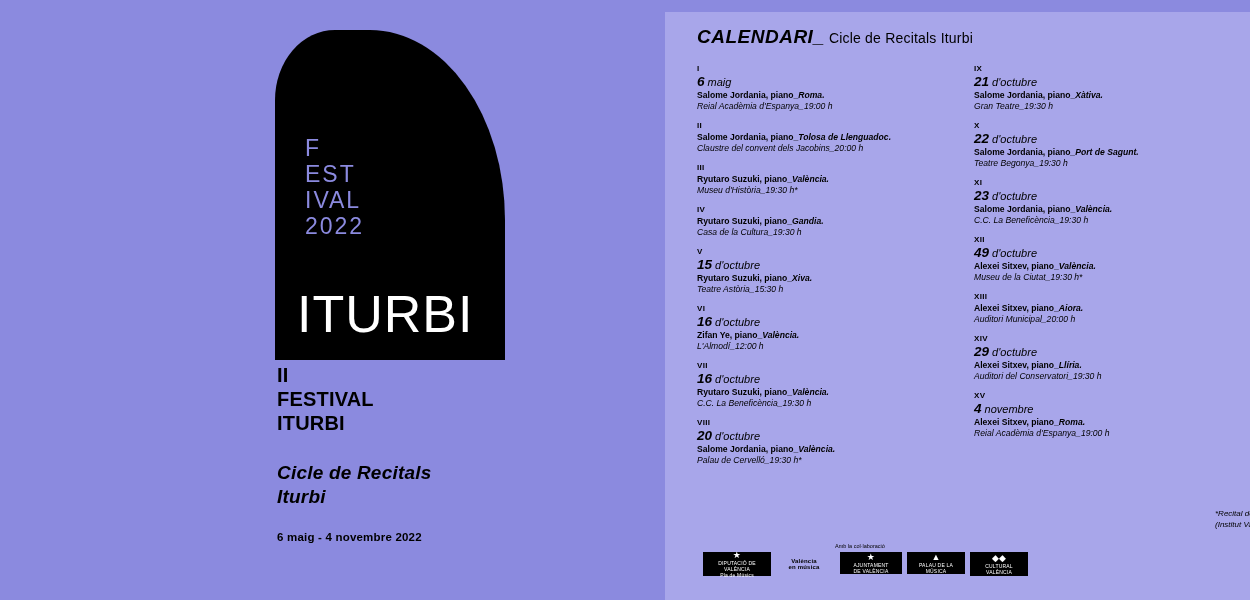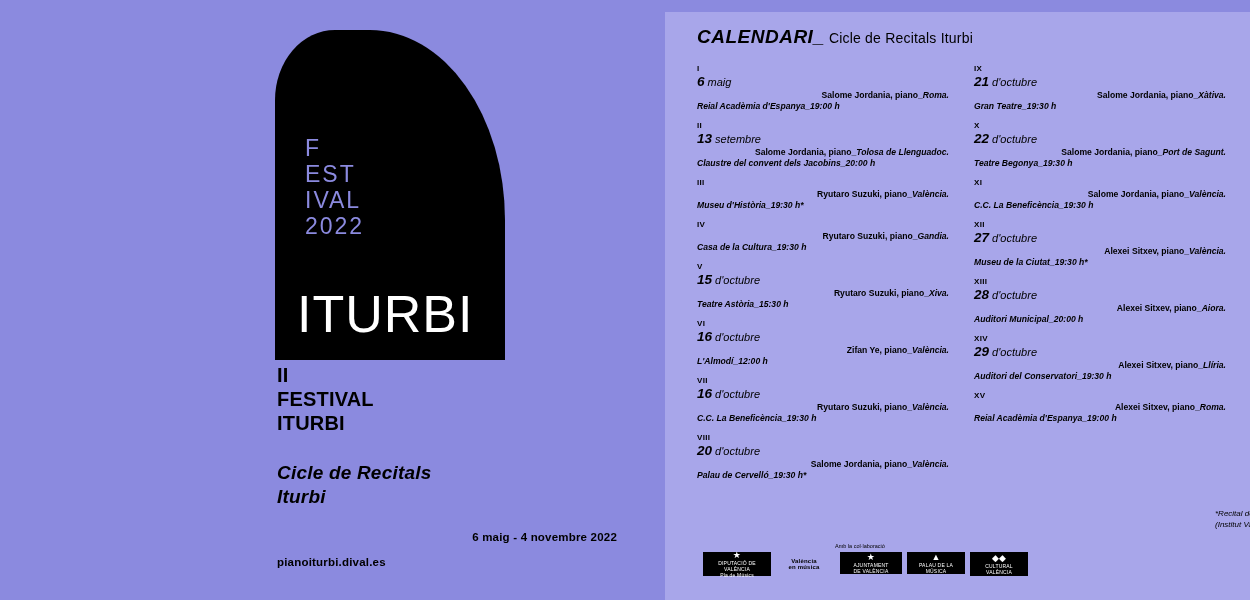--- a/index.html
+++ b/index.html
@@ -81,21 +81,20 @@
     font-weight: bold;
     line-height: 24px;
     font-style: italic;
     letter-spacing: .2px;
   }
   #left-text .dates {
     margin-top: 22px;
     font-size: 11.5px;
     font-weight: bold;
     letter-spacing: .2px;
-    text-align: right;
   }
   #left-text .url {
     margin-top: 13px;
     font-size: 11.5px;
     font-weight: bold;
     letter-spacing: .2px;
   }
   
   #right-panel {
     position: absolute;
@@ -151,32 +150,30 @@
   }
   .entry .date .day {
     font-size: 13.5px;
     font-weight: bold;
   }
   .entry .perf {
     font-size: 8.6px;
     font-weight: bold;
     color: #000;
     line-height: 11px;
-    text-align: right;
   }
   .entry .perf .loc {
     font-style: italic;
     font-weight: bold;
   }
   .entry .venue {
     font-size: 8.6px;
     font-style: italic;
     color: #000;
     line-height: 11px;
-    font-weight: bold;
   }
   #note {
     position: absolute;
     left: 550px;
     top: 496px;
     font-size: 8px;
     font-style: italic;
     color: #000;
     line-height: 11px;
     width: 200px;
@@ -255,42 +252,40 @@
       <div class="title-block">
         <div>II</div>
         <div>FESTIVAL</div>
         <div>ITURBI</div>
       </div>
       <div class="subtitle-block">
         <div>Cicle de Recitals</div>
         <div>Iturbi</div>
       </div>
       <div class="dates">6 maig - 4 novembre 2022</div>
-      <div class="url">pianoiturbi.dival.es</div>
     </div>
   </div>
 
   <div id="right-panel">
 
     <div id="cal-header">
       <span class="cal-word">CALENDARI_</span>
       <span class="cal-sub">Cicle de Recitals Iturbi</span>
     </div>
 
     <div id="columns">
       <div class="col" id="col-left">
           <div class="entry">
             <div class="roman">I</div>
             <div class="date"><span class="day">6</span><span> maig</span></div>
             <div class="perf"><span>Salome Jordania, piano_</span><span class="loc">Roma.</span></div>
             <div class="venue">Reial Acadèmia d'Espanya_19:00 h</div>
           </div>
           <div class="entry">
             <div class="roman">II</div>
-            <div class="date"><span class="day">13</span><span> setembre</span></div>
             <div class="perf"><span>Salome Jordania, piano_</span><span class="loc">Tolosa de Llenguadoc.</span></div>
             <div class="venue">Claustre del convent dels Jacobins_20:00 h</div>
           </div>
           <div class="entry">
             <div class="roman">III</div>
             <div class="perf"><span>Ryutaro Suzuki, piano_</span><span class="loc">València.</span></div>
             <div class="venue">Museu d'Història_19:30 h*</div>
           </div>
           <div class="entry">
             <div class="roman">IV</div>
@@ -330,43 +325,44 @@
             <div class="venue">Gran Teatre_19:30 h</div>
           </div>
           <div class="entry">
             <div class="roman">X</div>
             <div class="date"><span class="day">22</span><span> d'octubre</span></div>
             <div class="perf"><span>Salome Jordania, piano</span><span class="loc">_Port de Sagunt.</span></div>
             <div class="venue">Teatre Begonya_19:30 h</div>
           </div>
           <div class="entry">
             <div class="roman">XI</div>
+            <div class="date"><span class="day">23</span><span> d'octubre</span></div>
             <div class="perf"><span>Salome Jordania, piano_</span><span class="loc">València.</span></div>
             <div class="venue">C.C. La Beneficència_19:30 h</div>
           </div>
           <div class="entry">
             <div class="roman">XII</div>
-            <div class="date"><span class="day">27</span><span> d'octubre</span></div>
+            <div class="date"><span class="day">49</span><span> d'octubre</span></div>
             <div class="perf"><span>Alexei Sitxev, piano_</span><span class="loc">València.</span></div>
             <div class="venue">Museu de la Ciutat_19:30 h*</div>
           </div>
           <div class="entry">
             <div class="roman">XIII</div>
-            <div class="date"><span class="day">28</span><span> d'octubre</span></div>
             <div class="perf"><span>Alexei Sitxev, piano_</span><span class="loc">Aiora.</span></div>
             <div class="venue">Auditori Municipal_20:00 h</div>
           </div>
           <div class="entry">
             <div class="roman">XIV</div>
             <div class="date"><span class="day">29</span><span> d'octubre</span></div>
             <div class="perf"><span>Alexei Sitxev, piano_</span><span class="loc">Llíria.</span></div>
             <div class="venue">Auditori del Conservatori_19:30 h</div>
           </div>
           <div class="entry">
             <div class="roman">XV</div>
+            <div class="date"><span class="day">4</span><span> novembre</span></div>
             <div class="perf"><span>Alexei Sitxev, piano_</span><span class="loc">Roma.</span></div>
             <div class="venue">Reial Acadèmia d'Espanya_19:00 h</div>
           </div>
         </div>
     </div>
 
     <div id="note">
       <div>*Recital de l'IVC</div>
       <div>(Institut Valencià de Cultura)</div>
     </div>

